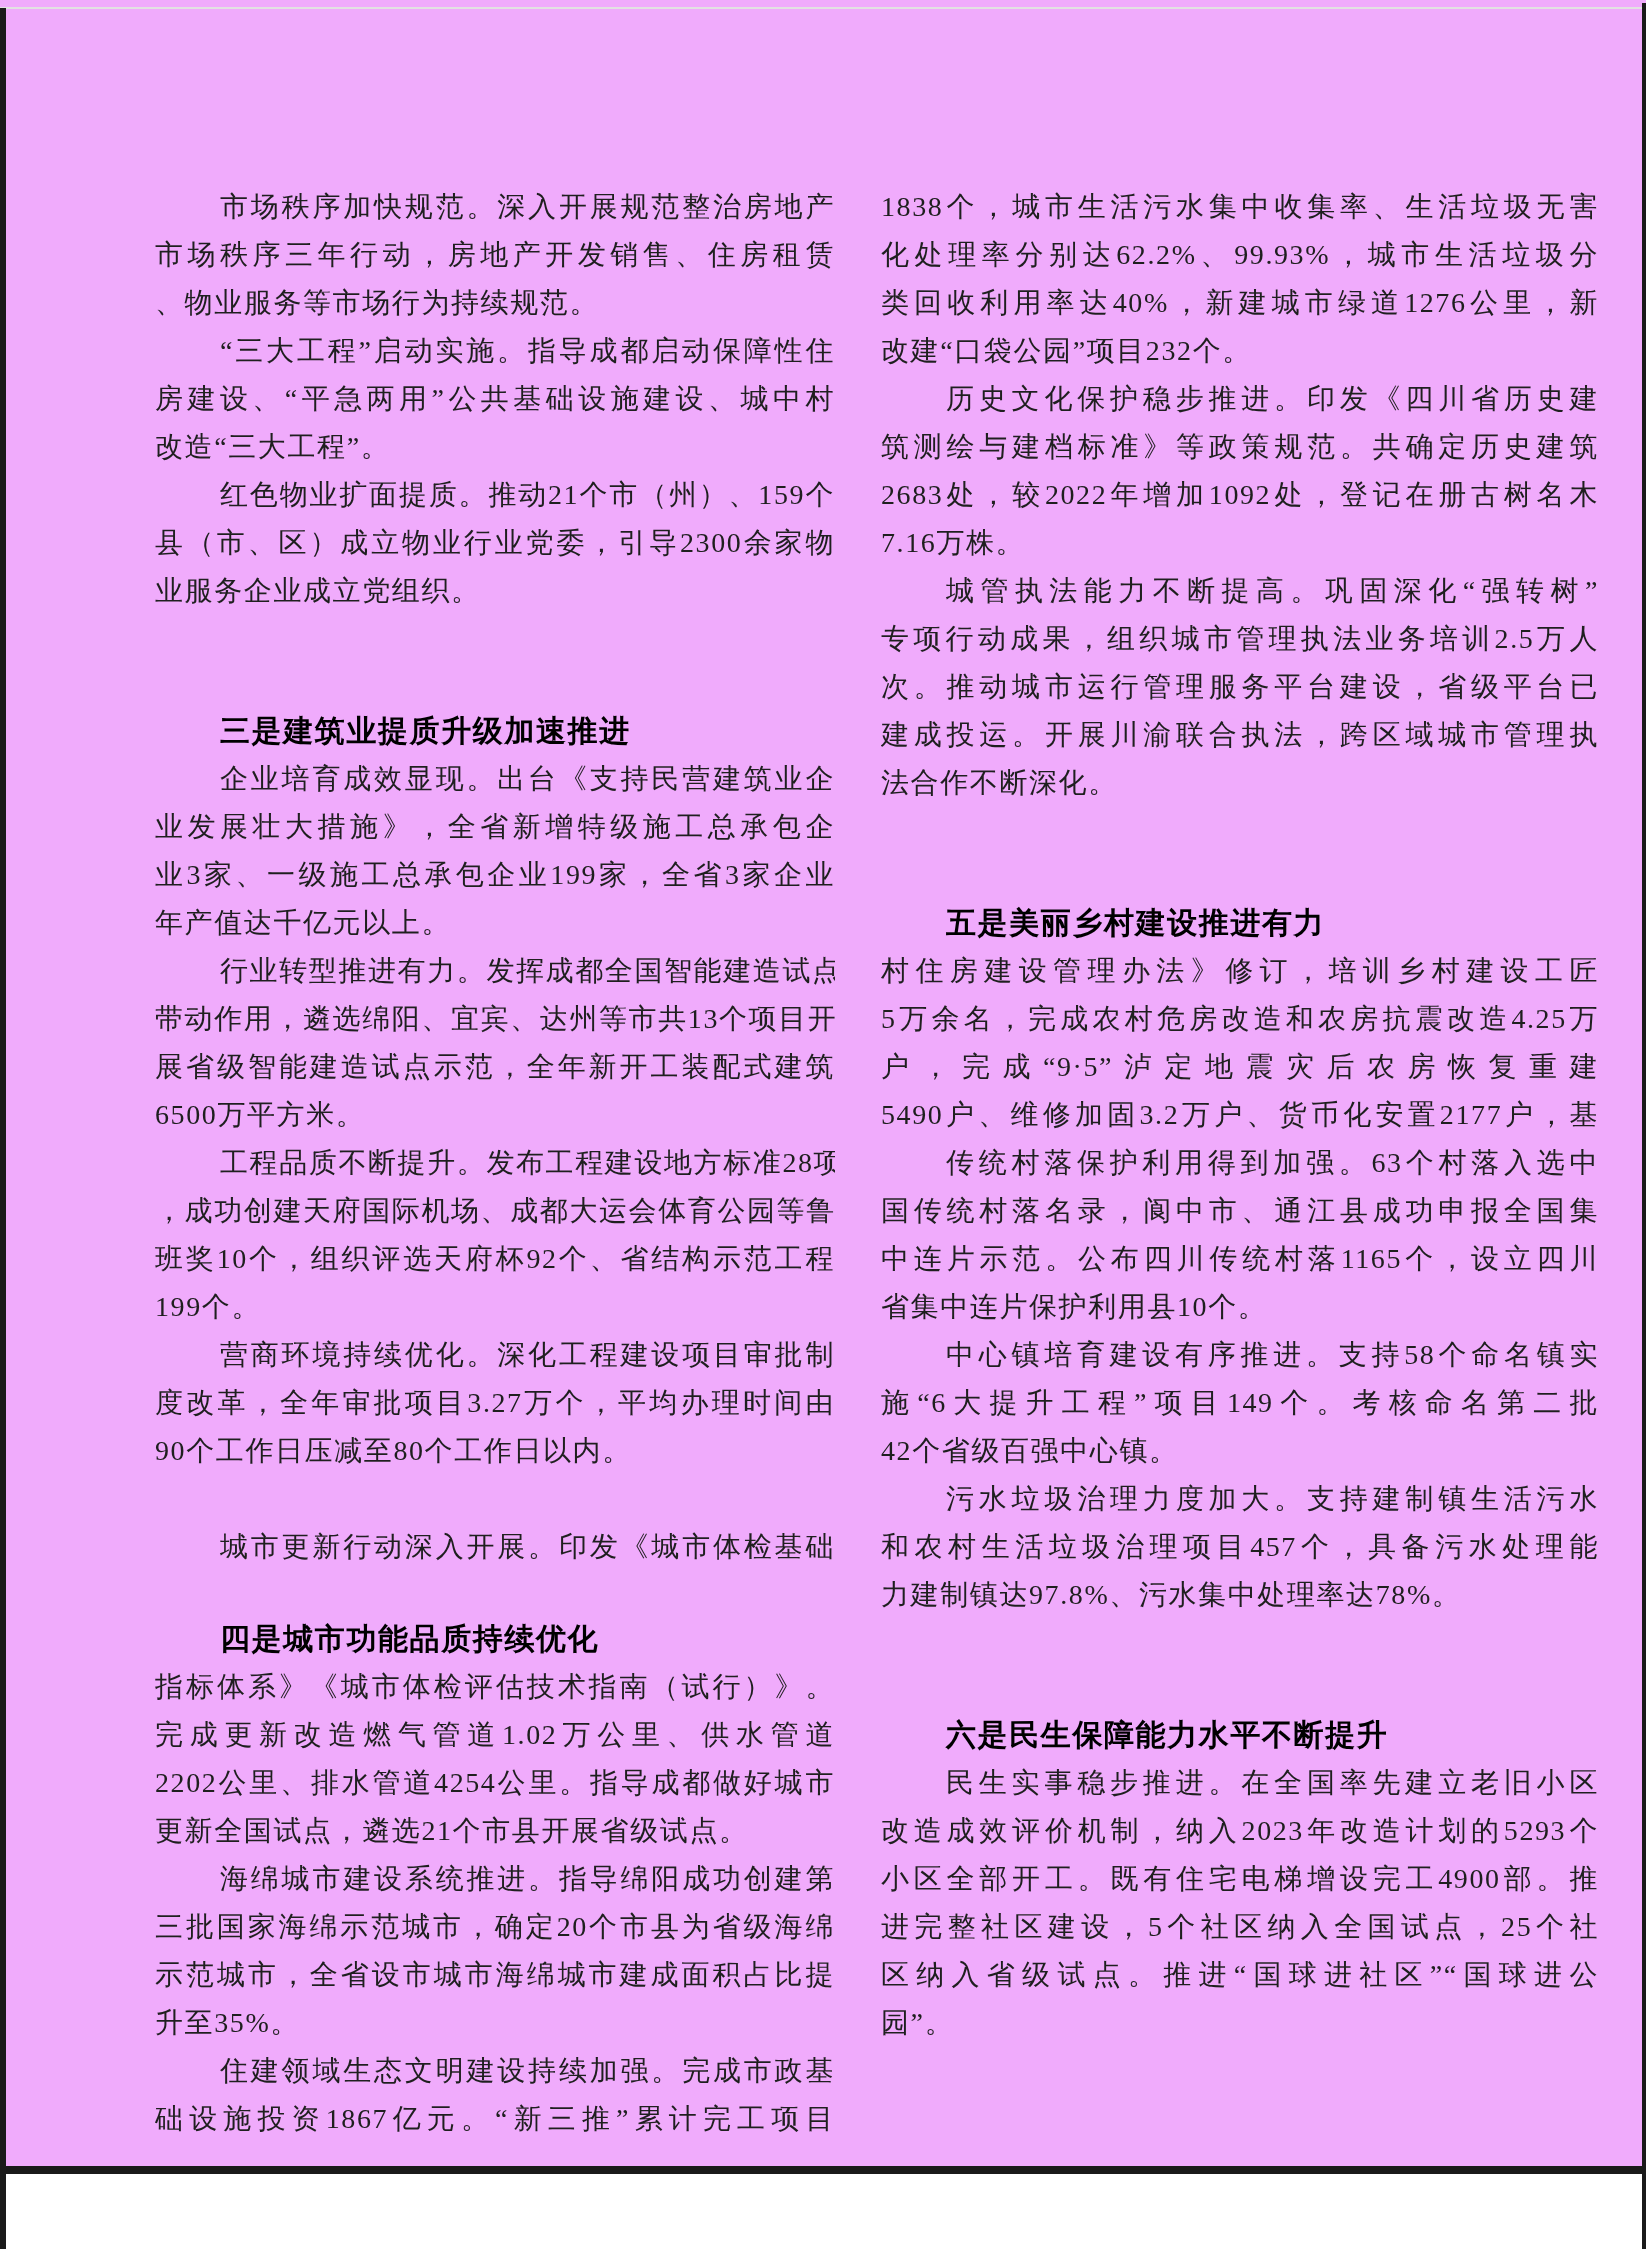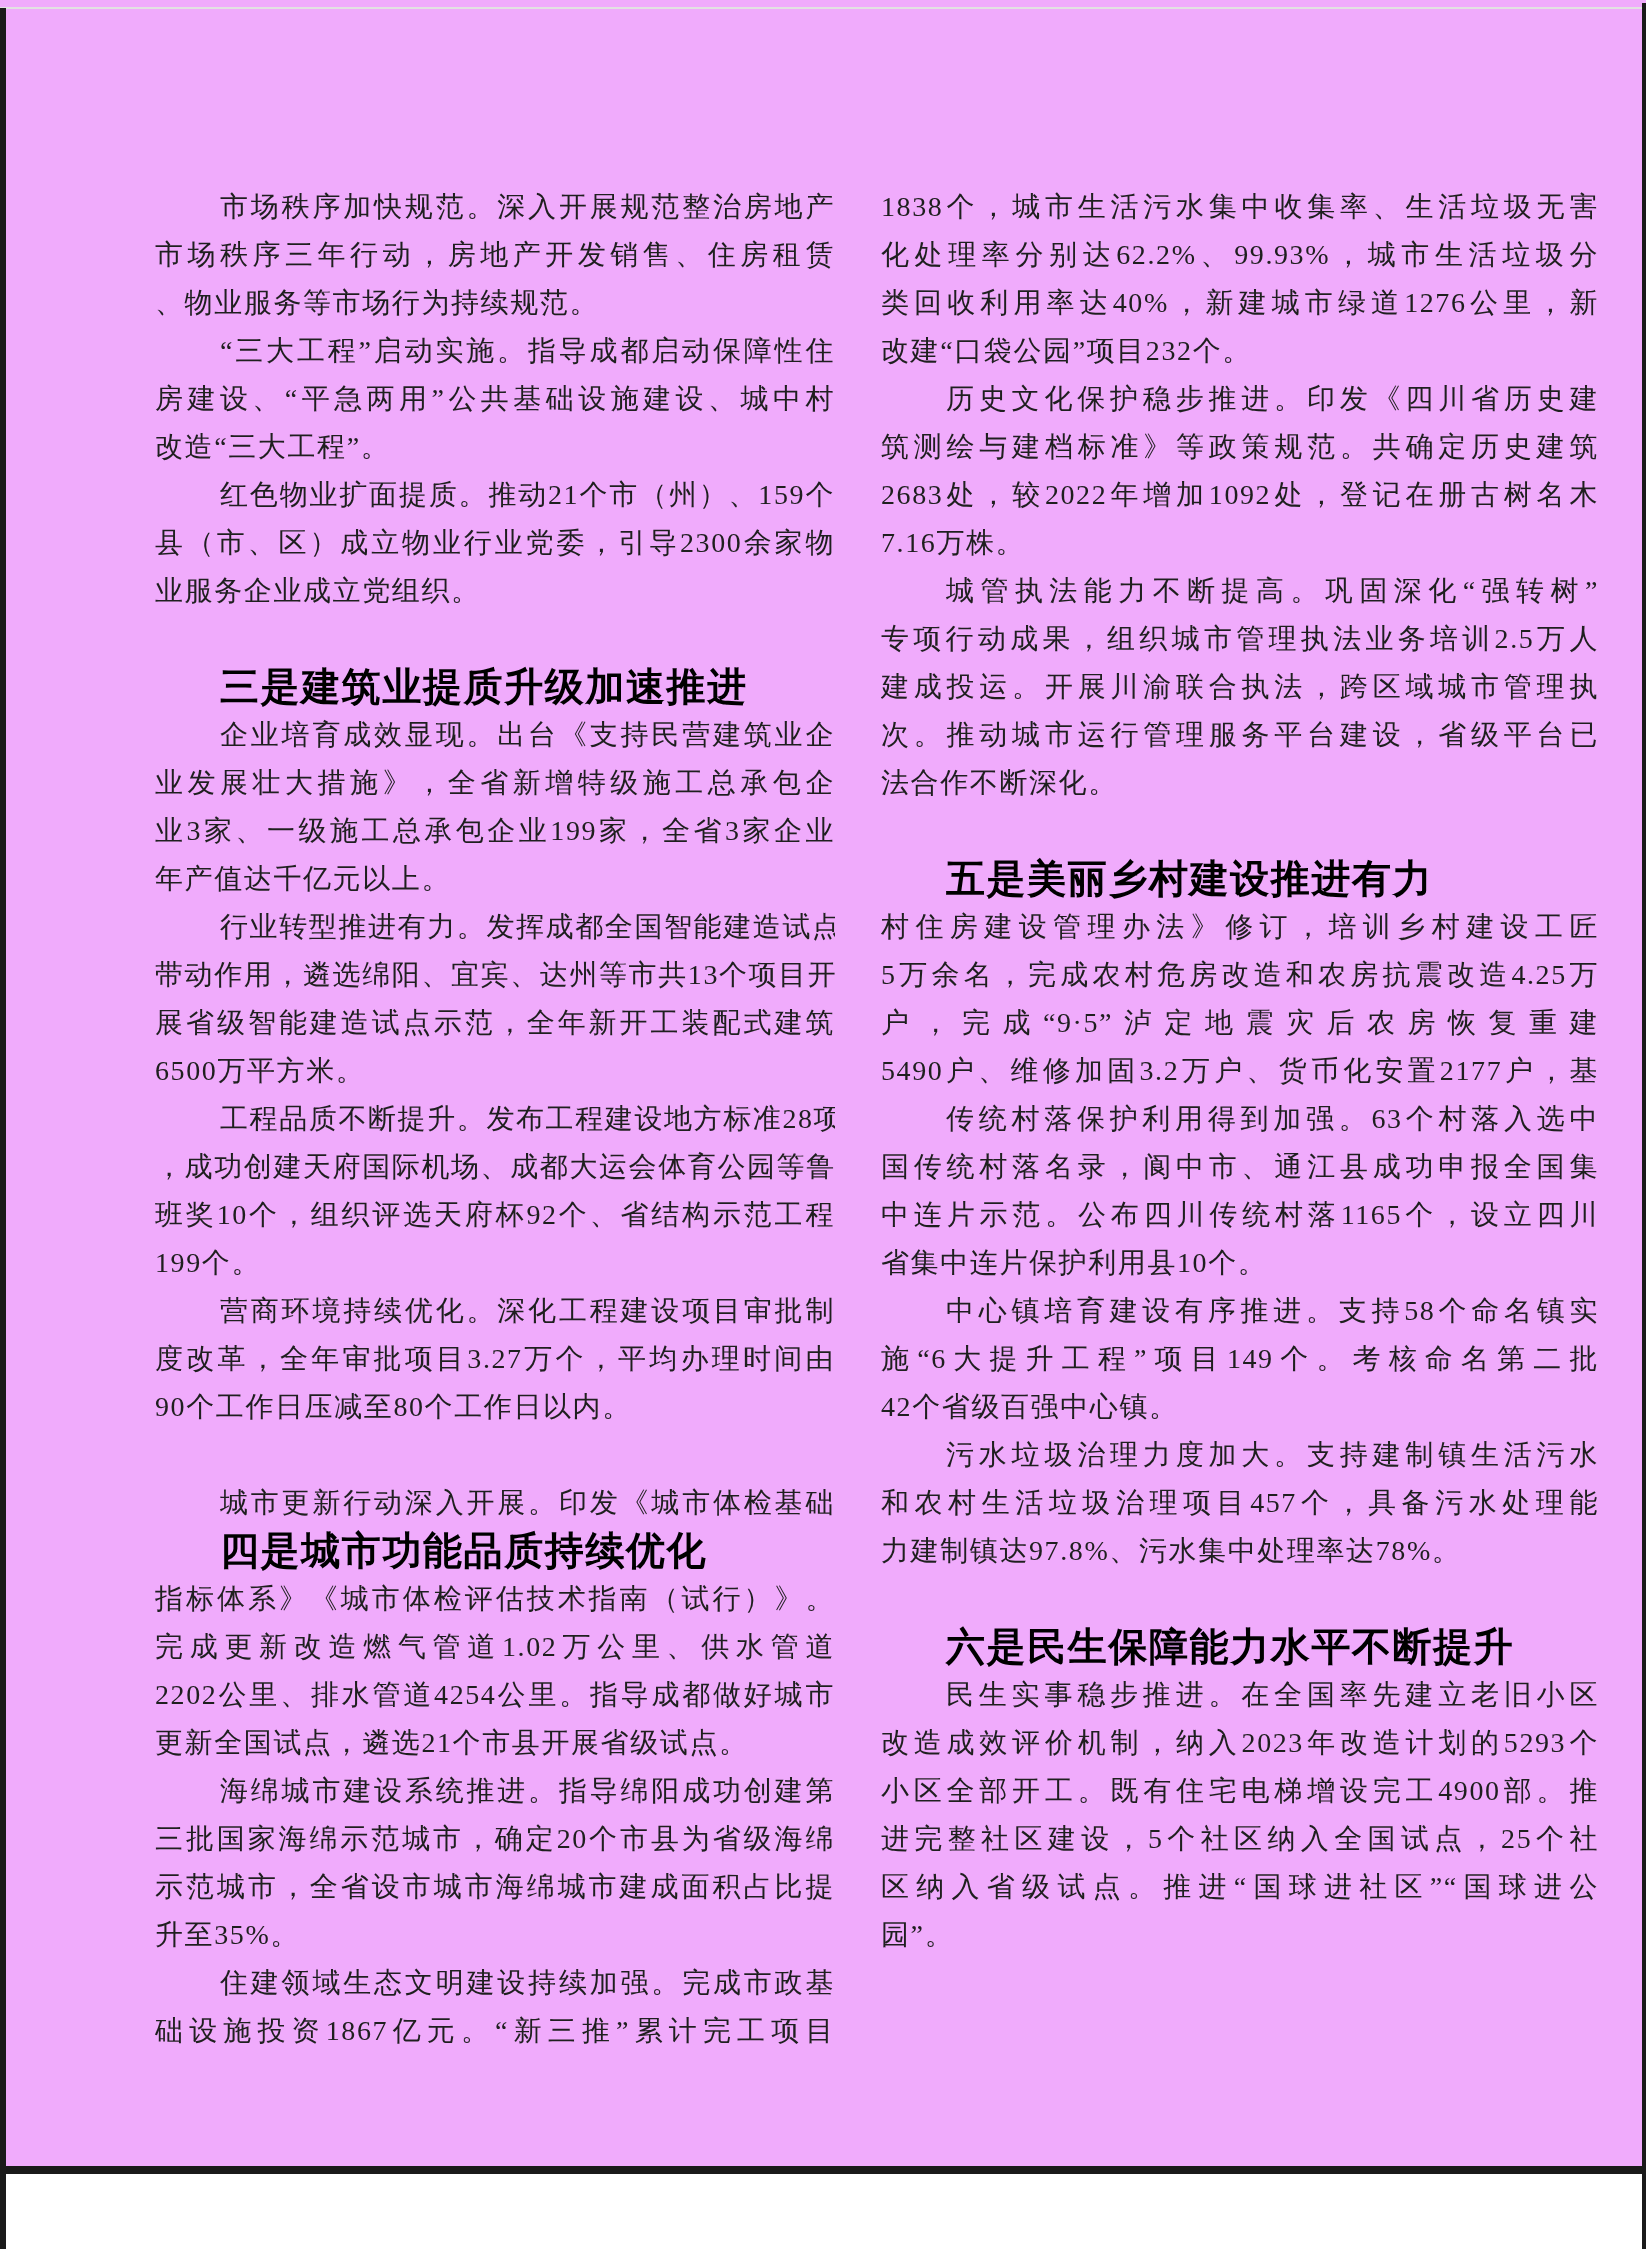--- a/index.html
+++ b/index.html
@@ -48,21 +48,22 @@
     white-space: nowrap;
   }
   .line.indent { text-indent: 65px; }
   .line.last   { text-align: right; text-align-last: left; }
   .line.heading {
     font-weight: bold;
     color: #000000;
     text-indent: 65px;
     text-align: left;
     text-align-last: left;
-    font-size: 39px;
+    font-size: 30px;
+    margin-top: 44px;
   }
   .line.spacer { height: 48px; }
 </style>
 </head>
 <body>
 
 <div class="page">
   <div class="edge edge-top"></div>
   <div class="edge edge-left"></div>
   <div class="edge edge-right"></div>
@@ -114,22 +115,22 @@
         <div class="line flush">1838个，城市生活污水集中收集率、生活垃圾无害</div>
         <div class="line flush">化处理率分别达62.2%、99.93%，城市生活垃圾分</div>
         <div class="line flush">类回收利用率达40%，新建城市绿道1276公里，新</div>
         <div class="line last">改建“口袋公园”项目232个。</div>
         <div class="line indent">历史文化保护稳步推进。印发《四川省历史建</div>
         <div class="line flush">筑测绘与建档标准》等政策规范。共确定历史建筑</div>
         <div class="line flush">2683处，较2022年增加1092处，登记在册古树名木</div>
         <div class="line last">7.16万株。</div>
         <div class="line indent">城管执法能力不断提高。巩固深化“强转树”</div>
         <div class="line flush">专项行动成果，组织城市管理执法业务培训2.5万人</div>
+        <div class="line flush">次。推动城市运行管理服务平台建设，省级平台已</div>
         <div class="line flush">建成投运。开展川渝联合执法，跨区域城市管理执</div>
-        <div class="line flush">次。推动城市运行管理服务平台建设，省级平台已</div>
         <div class="line last">法合作不断深化。</div>
         <div class="line spacer"></div>
         <div class="line heading">五是美丽乡村建设推进有力</div>
         <div class="line flush">村住房建设管理办法》修订，培训乡村建设工匠</div>
         <div class="line flush">5万余名，完成农村危房改造和农房抗震改造4.25万</div>
         <div class="line flush">户，完成“9·5”泸定地震灾后农房恢复重建</div>
         <div class="line flush">5490户、维修加固3.2万户、货币化安置2177户，基</div>
         <div class="line indent">传统村落保护利用得到加强。63个村落入选中</div>
         <div class="line flush">国传统村落名录，阆中市、通江县成功申报全国集</div>
         <div class="line flush">中连片示范。公布四川传统村落1165个，设立四川</div>

